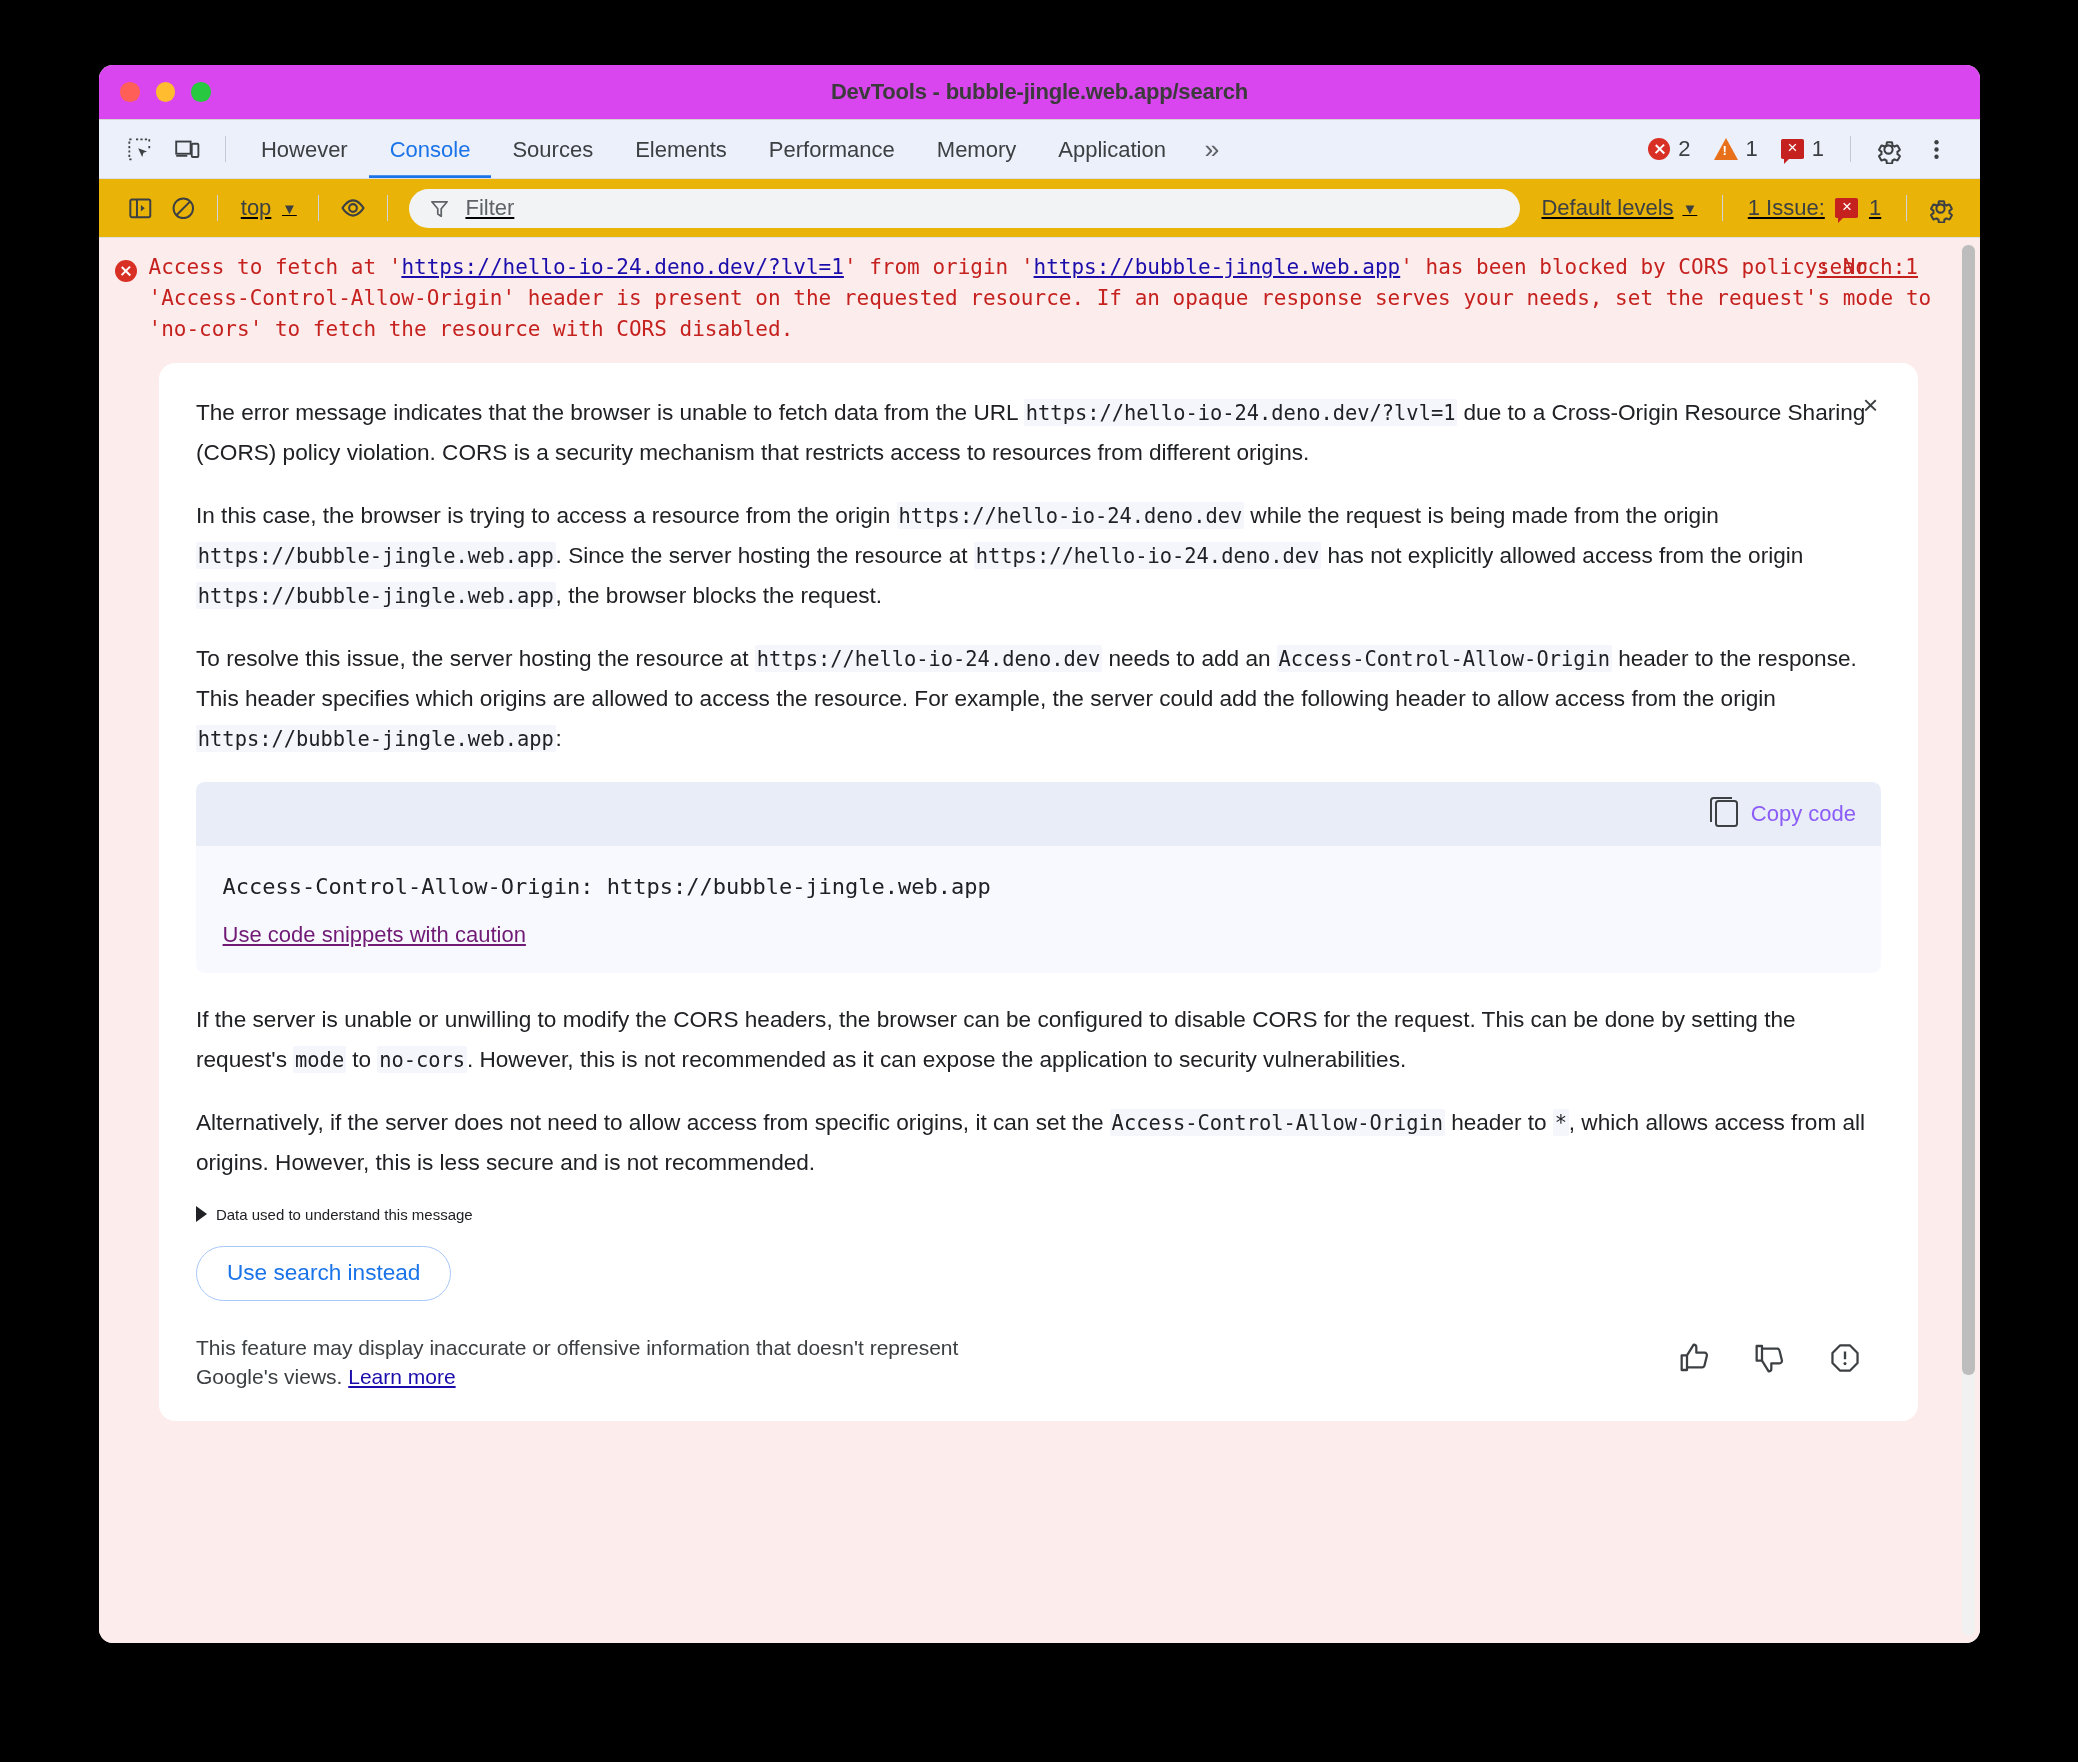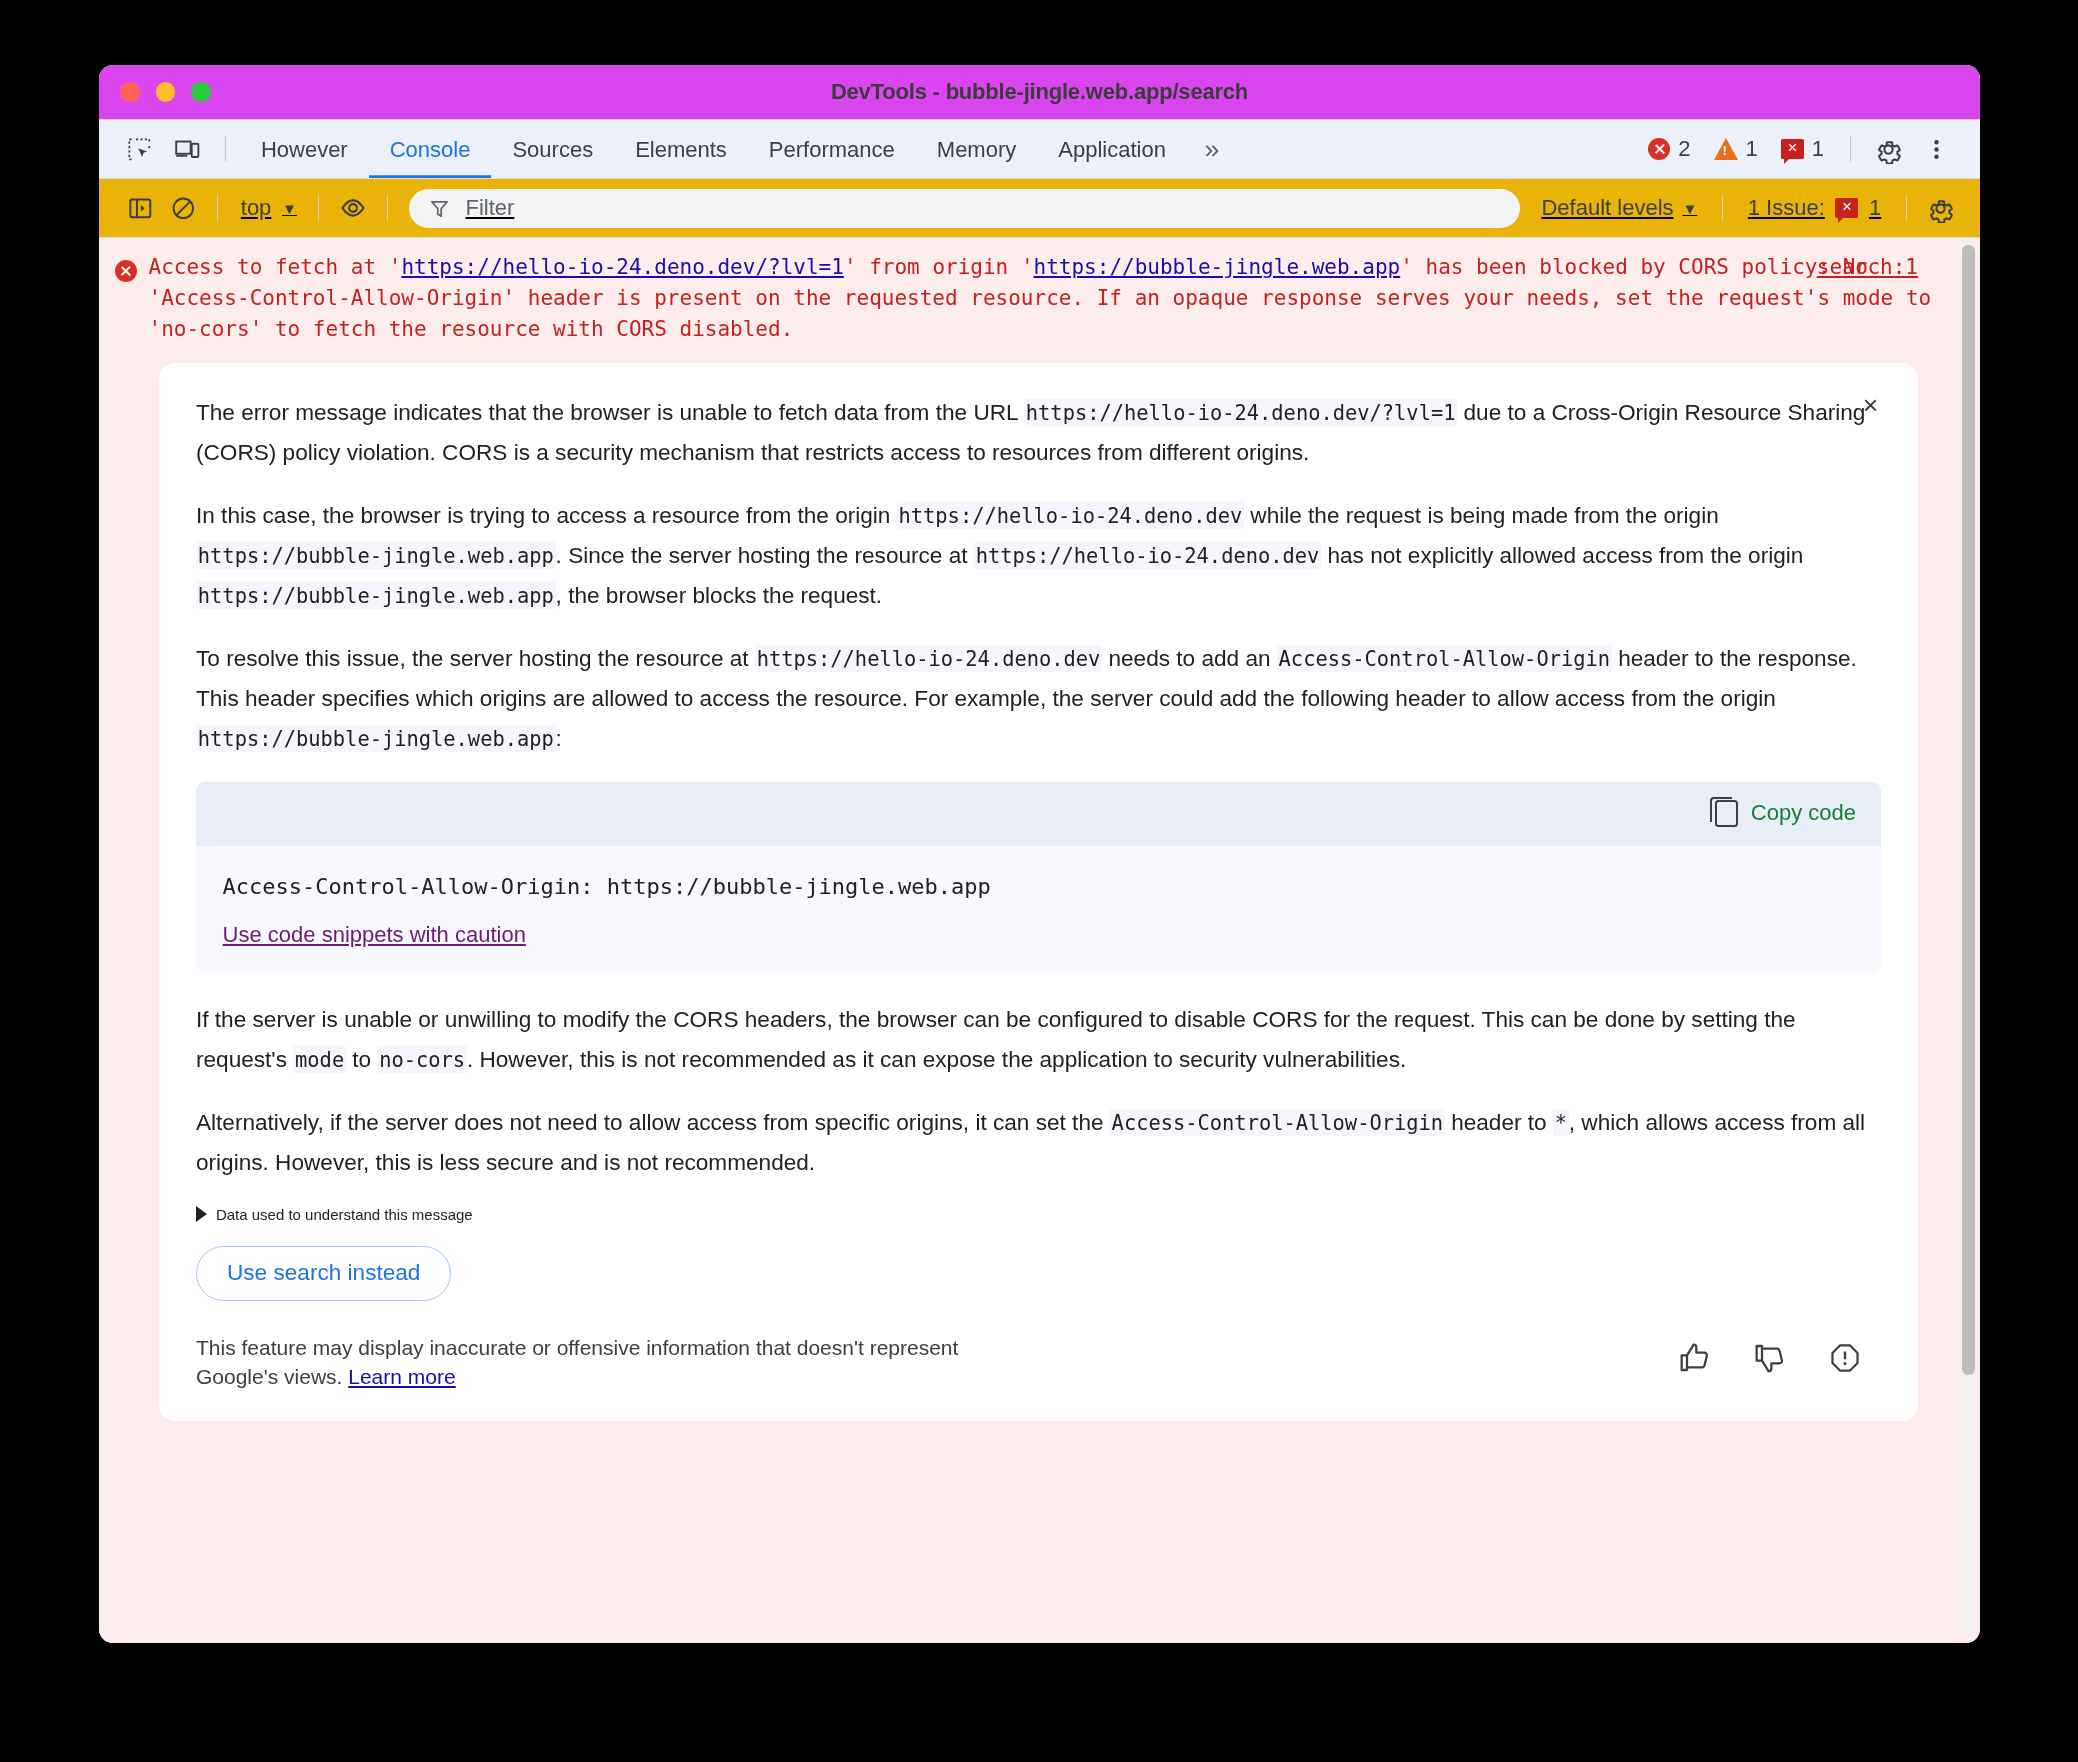--- a/index.html
+++ b/index.html
@@ -281,22 +281,22 @@
   }
   .cb-head {
     background: #e8edf7;
     height: 64px;
     display: flex;
     align-items: center;
     justify-content: flex-end;
     padding-right: 25px;
   }
   .copy-btn {
-    display: flex; gap: 12.4px;
-    font-size: 22px; color: #15803d;
+    display: flex; align-items: center; gap: 12.4px;
+    font-size: 22px; color: #8b5cf6;
   }
   .copy-glyph {
     width: 23px; height: 26.6px;
     border: 2.2px solid #3c4043;
     border-radius: 3.5px;
     position: relative;
   }
   .copy-glyph::before {
     content:''; position:absolute; left: -7px; top: -5.3px;
     width: 19.5px; height: 23px;

